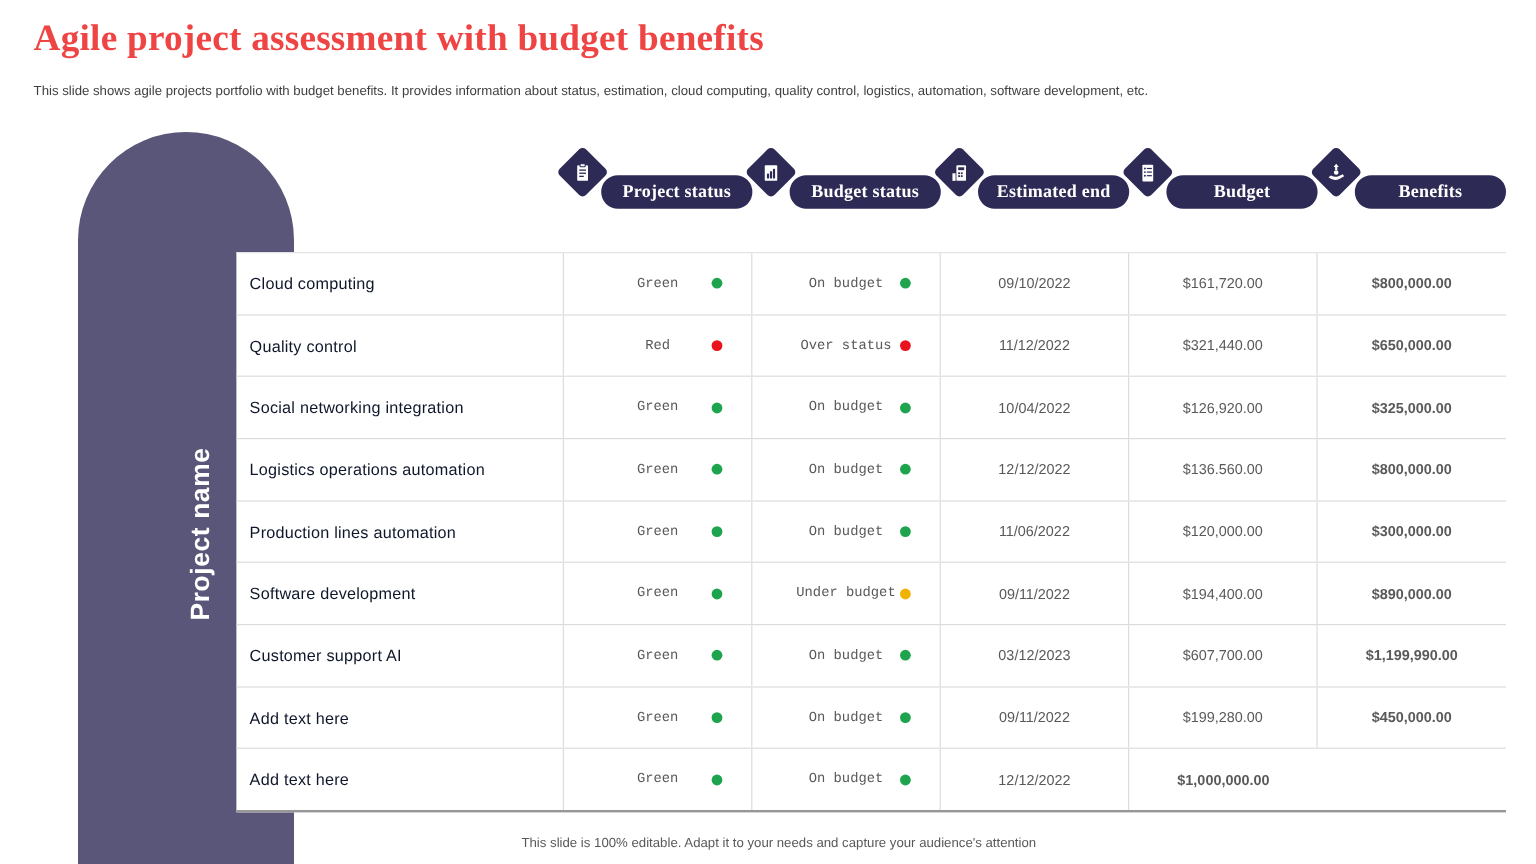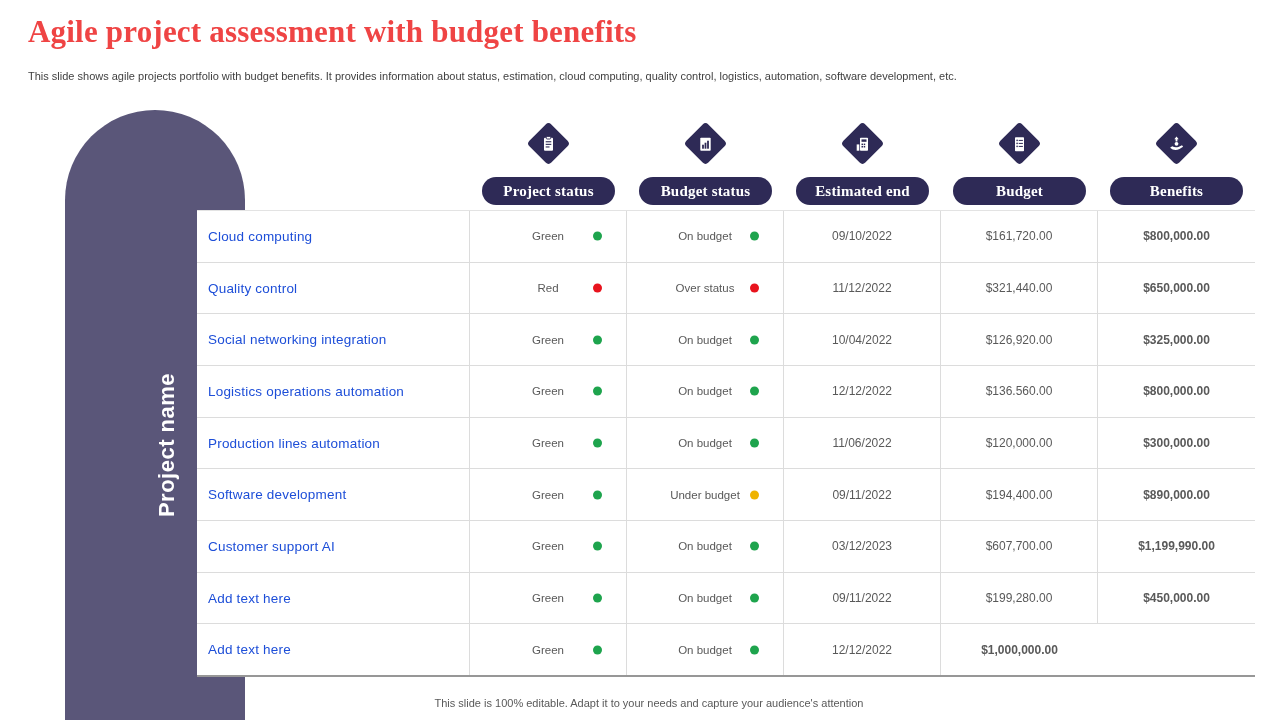--- a/index.html
+++ b/index.html
@@ -22,21 +22,21 @@
   }
   .row-header-label {
     position:absolute; left:167px; top:445px;
     transform:translate(-50%,-50%) rotate(-90deg);
     color:#ffffff; font-size:22px; font-weight:bold; letter-spacing:0.5px;
     white-space:nowrap;
   }
   .col-headers {
     position:absolute; left:470px; top:112px; width:785px; display:flex;
   }
-  .col-head { width:157px; display:flex; flex-direction:column; align-items:center; }
+  .col-head { width:157px; display:flex; flex-direction:row; align-items:flex-end; }
   .diamond-wrap { height:62px; display:flex; align-items:center; justify-content:center; }
   .diamond {
     width:31px; height:31px; background:#2e2a56; border-radius:4px;
     transform:rotate(45deg); display:flex; align-items:center; justify-content:center;
   }
   .diamond .icon { transform:rotate(-45deg); display:flex; }
   .pill {
     margin-top:3px; width:133px; height:28px; background:#2e2a56;
     border-radius:14px; color:#ffffff; display:flex; align-items:center; justify-content:center;
     font-family:"Liberation Serif", serif; font-weight:bold; font-size:15px;
@@ -50,23 +50,23 @@
   .trow { flex:1; display:flex; border-bottom:1px solid #dcdcdc; }
   .trow:last-child { border-bottom:none; }
   .cell {
     display:flex; align-items:center; justify-content:center;
     border-right:1px solid #dcdcdc; color:#595959; font-size:12px;
     position:relative;
   }
   .cell:last-child { border-right:none;font-weight:bold; }
   .cell.name {
     width:273px; justify-content:flex-start; padding-left:11px;
-    font-size:13.5px; color:#1d4ed8; letter-spacing:0.2px;
-  }
-  .cell.status { width:157px; font-size:11.5px; }
+    font-size:13.5px; color:#0f172a; letter-spacing:0.2px;
+  }
+  .cell.status { width:157px; font-size:11.5px;font-family:Liberation Mono, monospace; }
   .cell.val { width:157px; }
   .dot {
     position:absolute; right:24px; top:50%; transform:translateY(-50%);
     width:9px; height:9px; border-radius:50%;
   }
   .status .lbl { text-align:center; }
   .footer {
     position:absolute; left:0; right:0; top:697px; text-align:center;
     font-size:11px; color:#595959;margin-left:18px;
   }

